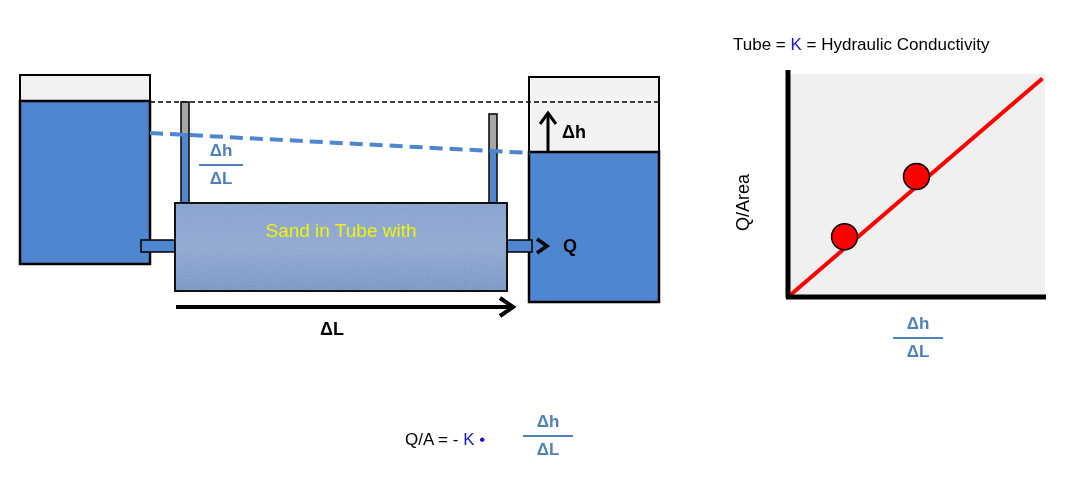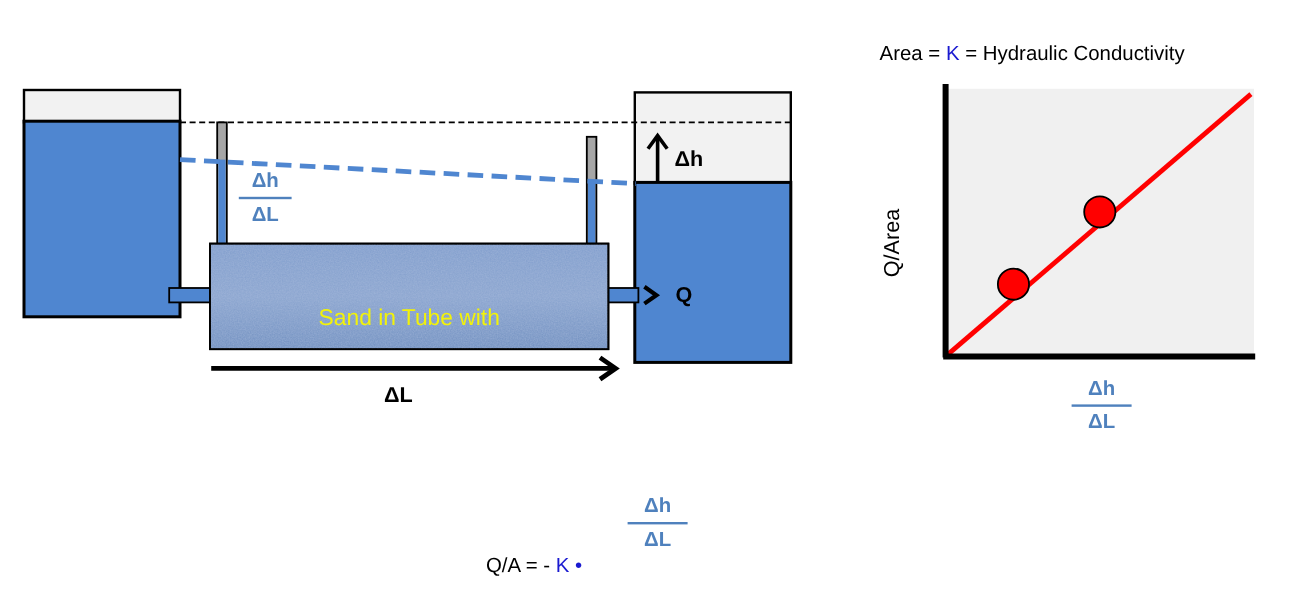--- a/index.html
+++ b/index.html
@@ -4,21 +4,21 @@
 <style>
   html, body { margin: 0; padding: 0; background: #ffffff; }
   body { width: 1086px; height: 494px; position: relative; overflow: hidden;
          font-family: "Liberation Sans", sans-serif; }
   svg text { font-family: "Liberation Sans", sans-serif; }
   .abs { position: absolute; }
   .caption { font-size: 17px; color: #000; white-space: nowrap; }
   .kblue { color: #1a1ad0; }
   .frac { position: absolute; text-align: center; font-weight: bold; color: #4f81bd; font-size: 17px; }
   .frac .bar { height: 2px; background: #4f81bd; margin: 3px auto; }
-  .sandtext { color: #f2f20a; font-size: 19px; text-align: center; line-height: 26px; margin-top: 35px; }
+  .sandtext { color: #f2f20a; font-size: 19px; text-align: center; line-height: 26px; }
   .blk { font-weight: bold; color: #000; font-size: 18px; }
 </style>
 </head>
 <body>
 
 <svg class="abs" style="left:0;top:0" width="700" height="360">
   <defs>
     <filter id="sandNoise" x="0" y="0" width="100%" height="100%">
       <feTurbulence type="fractalNoise" baseFrequency="0.9" numOctaves="2" seed="3" result="n"></feTurbulence>
       <feColorMatrix type="matrix" in="n" values="0 0 0 0 0.45
@@ -87,21 +87,21 @@
 
 <div class="abs sandtext" style="left:175px;top:218px;width:332px;">
   <div><span>Sand in  Tube with</span></div>
 </div>
 
 <div class="abs blk" style="left:562px;top:122px;">Δh</div>
 <div class="abs blk" style="left:563px;top:236px;">Q</div>
 <div class="abs blk" style="left:320px;top:319px;">ΔL</div>
 
 <div class="abs caption" style="left:733px;top:35px;">
-  <span>Area = </span><span class="kblue">K</span><span> = Hydraulic  Conductivity</span>
+  <span>Tube = </span><span class="kblue">K</span><span> = Hydraulic  Conductivity</span>
 </div>
 
 <svg id="chart" class="abs" style="left:730px;top:70px" width="330" height="240">
   <rect x="58" y="4" width="257" height="222" fill="#f0f0f0"></rect>
   <line id="fitLine" stroke="#ff0000" stroke-width="4" x1="58" y1="227" x2="312.43" y2="8.460000000000008"></line>
   <g id="points">
       <circle cx="114.53999999999999" cy="166.79" r="13" fill="#ff0000" stroke="#000" stroke-width="1.5"></circle>
       <circle cx="186.5" cy="106.58" r="13" fill="#ff0000" stroke="#000" stroke-width="1.5"></circle>
     </g>
   <line x1="58" y1="0" x2="58" y2="228" stroke="#000" stroke-width="5"></line>
@@ -110,21 +110,21 @@
 </svg>
 
 <div class="abs caption" style="left:733px;top:231px;transform:rotate(-90deg);transform-origin:0 0;font-size:18px;">Q/Area</div>
 
 <div class="frac" style="left:892px;top:314px;width:52px;">
   <div>Δh</div>
   <div class="bar" style="width:50px;"></div>
   <div>ΔL</div>
 </div>
 
-<div class="abs caption" style="left:405px;top:430px;margin-top:32px;">
+<div class="abs caption" style="left:405px;top:430px;">
   <span>Q/A = -</span>
   <span class="kblue">K</span>
   <span class="kblue">•</span>
 </div>
 <div class="frac" style="left:522px;top:412px;width:52px;">
   <div>Δh</div>
   <div class="bar" style="width:50px;"></div>
   <div>ΔL</div>
 </div>
 

